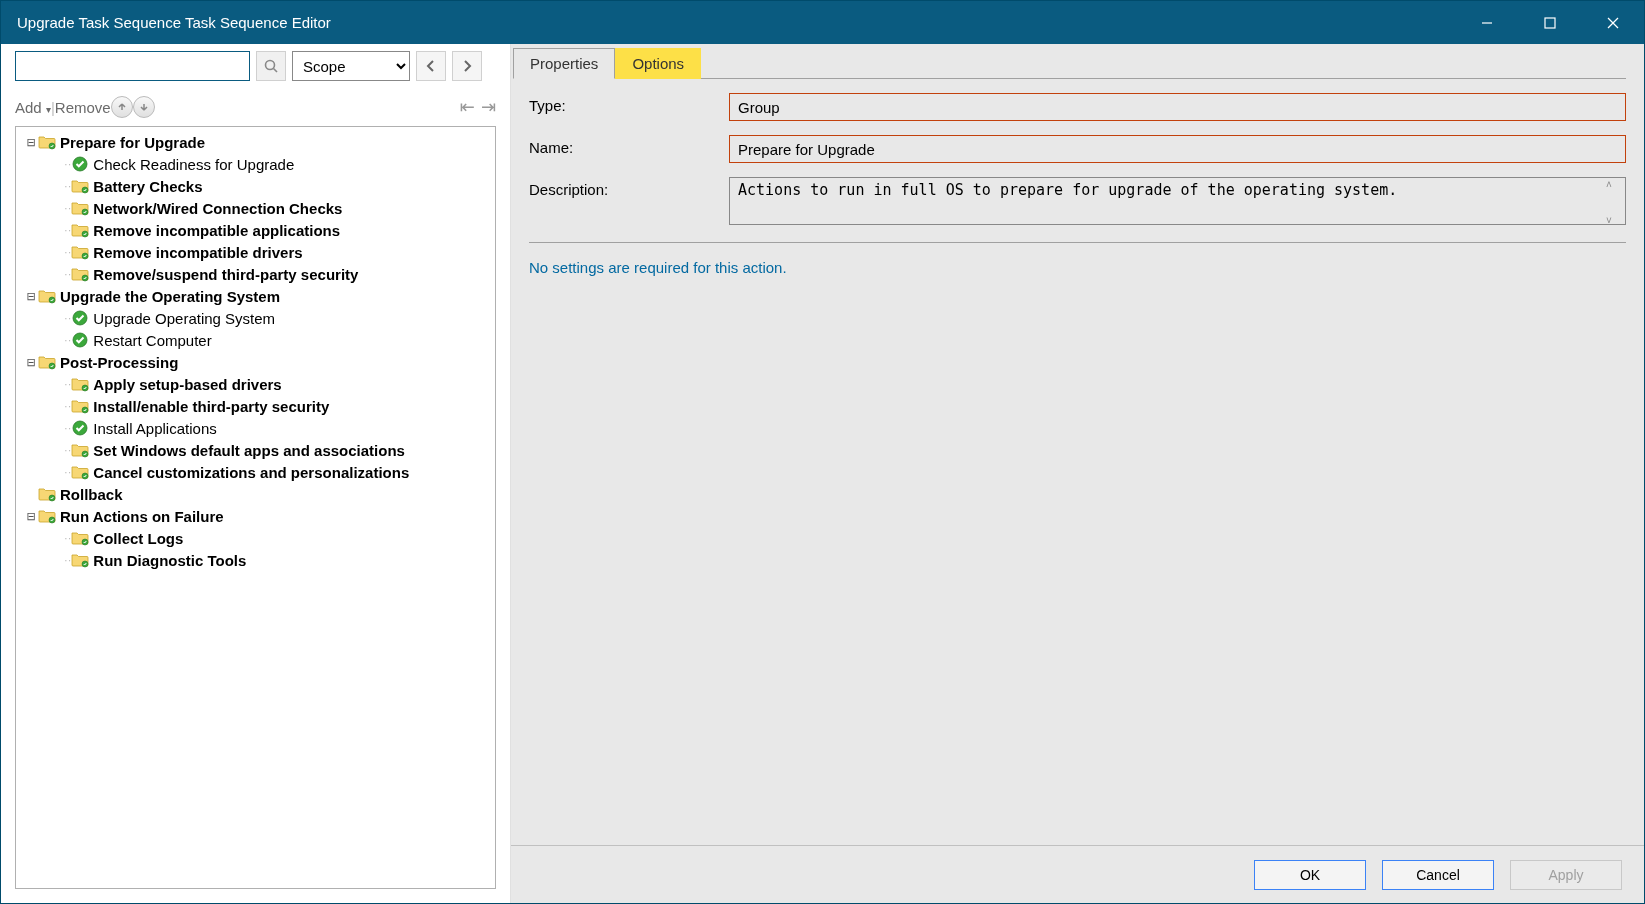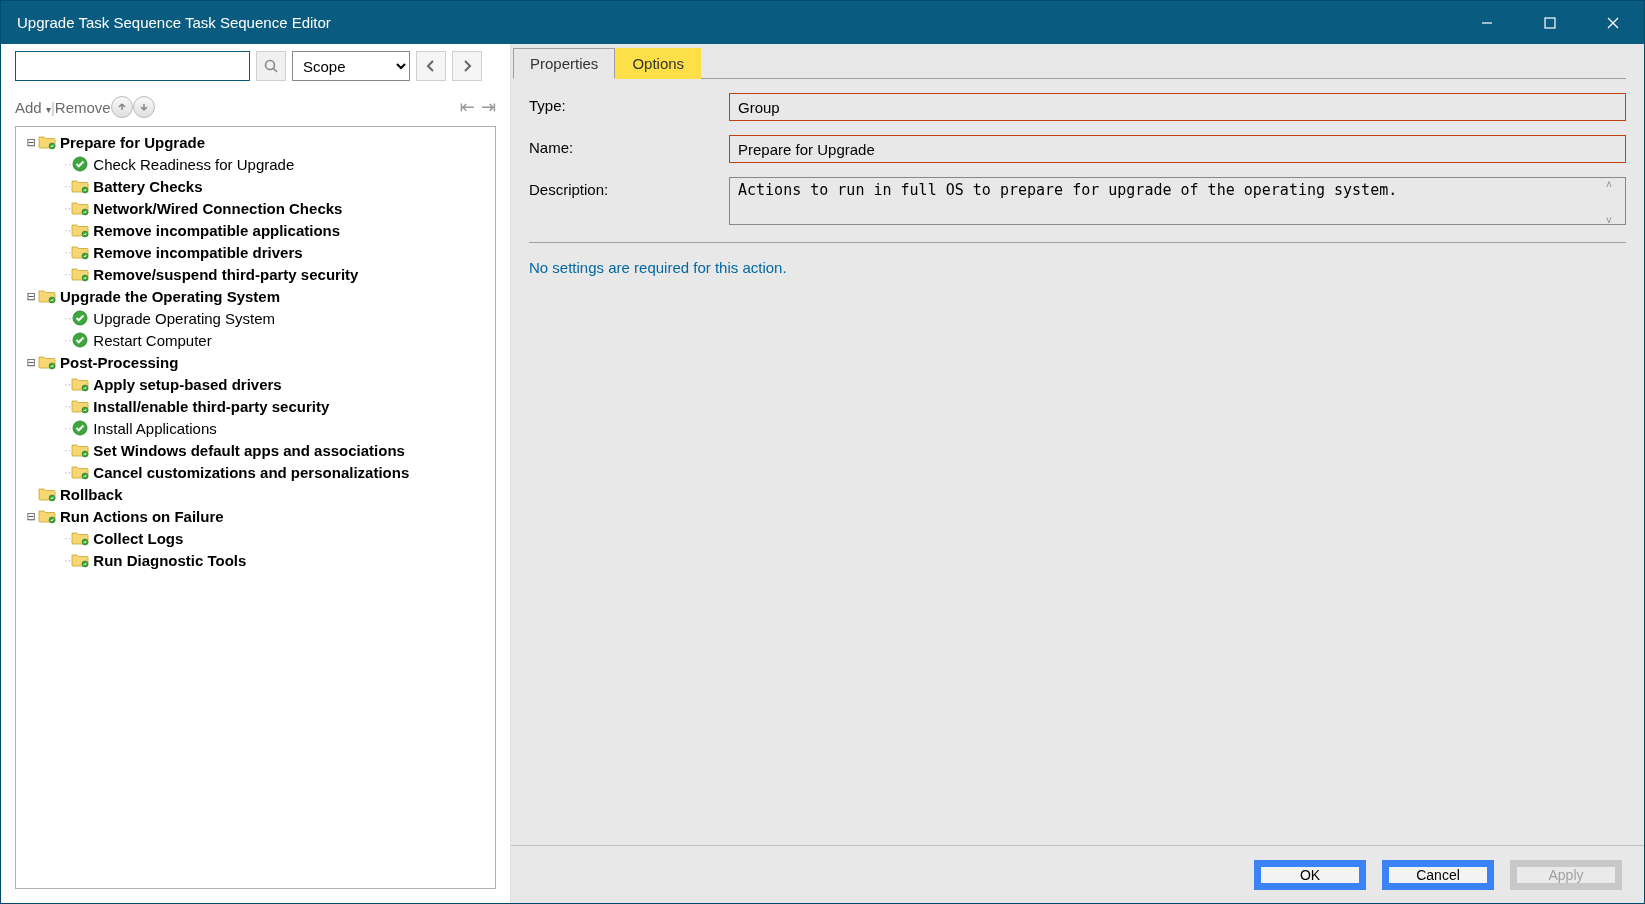--- a/index.html
+++ b/index.html
@@ -247,21 +247,21 @@
   display: flex;
   align-items: center;
   justify-content: flex-end;
   padding: 0 22px;
   gap: 16px;
   background: #e8e8e8;
 }
 .btn {
   width: 112px;
   height: 30px;
-  border: 7px solid #3b82f6;
+  border: 1px solid #3b82f6;
   background: #f4f4f4;
   font-size: 14px;
   display:flex; align-items:center; justify-content:center;
 }
 .btn.disabled { color:#a0a0a0; background:#eaeaea; border-color:#c8c8c8; }
 </style>
 </head>
 <body>
 
 <div class="window">

